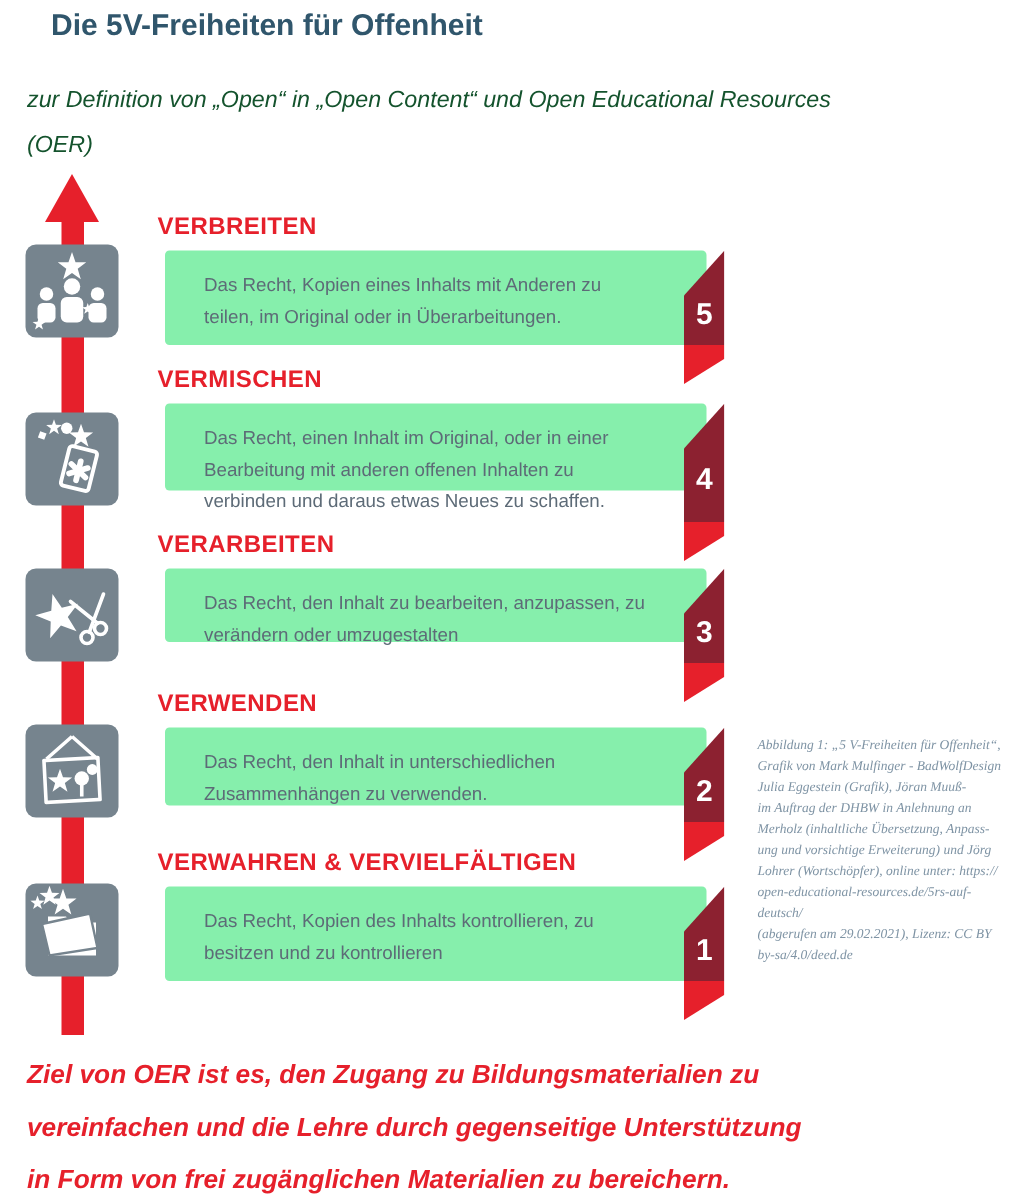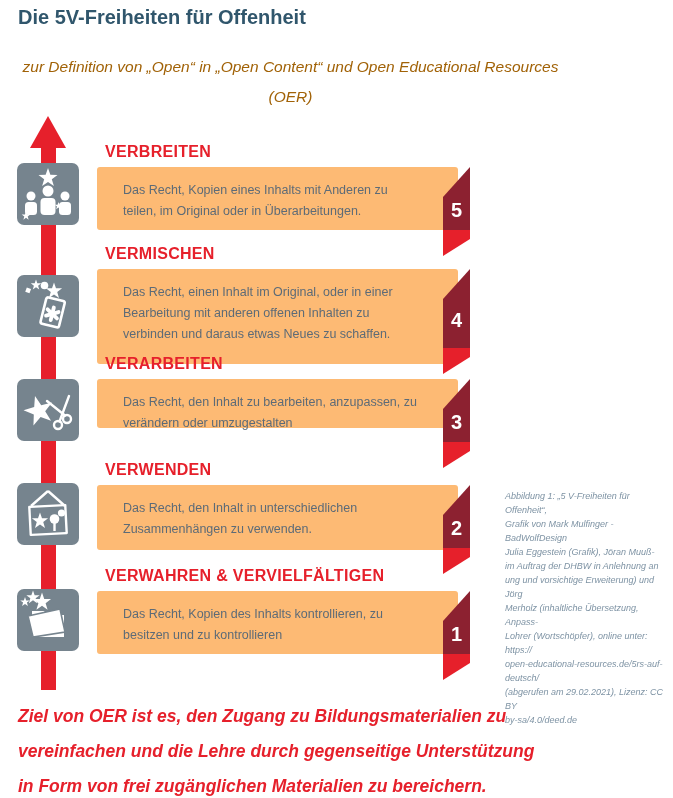--- a/index.html
+++ b/index.html
@@ -1,50 +1,50 @@
 <!DOCTYPE html>
 <html><head>
 <meta charset="utf-8">
 <style>
   html,body{margin:0;padding:0;background:#fff;}
   .page{position:relative;width:673px;height:798px;background:#fff;overflow:hidden;
         font-family:"Liberation Sans", sans-serif;}
-  .title{position:absolute;left:18px;top:6px;font-size:20px;font-weight:bold;color:#30566c;}
+  .title{position:absolute;left:34px;top:6px;font-size:20px;font-weight:bold;color:#30566c;}
   .subtitle{position:absolute;left:18px;top:52px;width:545px;font-size:15.5px;font-style:italic;
-            color:#a16207;line-height:30px;text-align:center;}
+            color:#14532d;line-height:30px;}
   
   .arrow-bar{position:absolute;left:41px;top:144px;width:15px;height:546px;background:#e6202b;z-index:1;}
   .arrow-head{position:absolute;left:30px;top:116px;width:0;height:0;z-index:1;
               border-left:18.5px solid transparent;border-right:18.5px solid transparent;
               border-bottom:32px solid #e6202b;}
   
   .icon-tile{position:absolute;left:17px;width:62px;height:62px;background:#76848e;border-radius:7px;z-index:2;}
   .icon-tile svg{display:block;}
   
   .sec-heading{position:absolute;left:105px;font-size:16px;font-weight:bold;color:#e6202b;
                letter-spacing:.3px;z-index:2;}
-  .sec-box{position:absolute;left:97px;width:361px;background:#fdba74;border-radius:3px;z-index:2;}
+  .sec-box{position:absolute;left:110px;width:361px;background:#86efac;border-radius:3px;z-index:2;}
   .sec-text{position:absolute;left:26px;top:13px;width:300px;font-size:12.5px;line-height:21px;color:#5d6b77;}
   
   .ribbon{position:absolute;left:346px;top:0;width:27px;z-index:3;}
   .ribbon-head{position:relative;width:27px;background:#8c2130;
                clip-path:polygon(0 30px,100% 0,100% 100%,0 100%);
                display:flex;align-items:center;justify-content:center;}
   .ribbon-num{color:#fff;font-size:20px;font-weight:bold;padding-top:24px;}
   .ribbon-tail{width:27px;height:26px;background:#e6202b;
                clip-path:polygon(0 0,100% 0,100% 35%,0 100%);}
   
   .s1 .sec-heading{top:143px}.s1 .icon-tile{top:163px}.s1 .sec-box{top:167px;height:63px}.s1 .ribbon-head{height:63px}
-  .s2 .sec-heading{top:245px}.s2 .icon-tile{top:275px}.s2 .sec-box{top:269px;height:95px}.s2 .ribbon-head{height:79px}
+  .s2 .sec-heading{top:245px}.s2 .icon-tile{top:275px}.s2 .sec-box{top:269px;height:58px}.s2 .ribbon-head{height:79px}
   .s3 .sec-heading{top:355px}.s3 .icon-tile{top:379px}.s3 .sec-box{top:379px;height:49px}.s3 .ribbon-head{height:63px}
-  .s4 .sec-heading{top:461px}.s4 .icon-tile{top:483px}.s4 .sec-box{top:485px;height:65px}.s4 .ribbon-head{height:63px}
+  .s4 .sec-heading{top:461px}.s4 .icon-tile{top:483px}.s4 .sec-box{top:485px;height:52px}.s4 .ribbon-head{height:63px}
   .s5 .sec-heading{top:567px}.s5 .icon-tile{top:589px}.s5 .sec-box{top:591px;height:63px}.s5 .ribbon-head{height:63px}
   
   .caption{position:absolute;left:505px;top:489px;width:168px;font-size:9px;font-style:italic;
-           color:#7e93a4;line-height:14px;}
+           color:#7e93a4;line-height:14px;font-family:Liberation Serif, serif;}
   .caption div{min-height:14px;}
   .footer{position:absolute;left:18px;top:699px;width:620px;font-size:17.5px;font-weight:bold;
           font-style:italic;color:#e6202b;line-height:35px;}
 </style>
 </head>
 <body>
 
 <svg width="0" height="0" style="position:absolute">
   <defs>
     <polygon id="star5" points="0,-10 2.35,-3.24 9.51,-3.09 3.8,1.24 5.88,8.09 0,4 -5.88,8.09 -3.8,1.24 -9.51,-3.09 -2.35,-3.24"></polygon>
@@ -183,22 +183,22 @@
         <div class="ribbon-tail"></div>
       </div>
     </div>
   </div>
 
   <div class="caption">
     <div>Abbildung 1: „5 V-Freiheiten für Offenheit“,</div>
     <div>Grafik von Mark Mulfinger - BadWolfDesign</div>
     <div>Julia Eggestein (Grafik), Jöran Muuß-</div>
     <div>im Auftrag der DHBW in Anlehnung an</div>
+    <div>Merholz (inhaltliche Übersetzung, Anpass-</div>
     <div>ung und vorsichtige Erweiterung) und Jörg</div>
-    <div>Merholz (inhaltliche Übersetzung, Anpass-</div>
     <div>Lohrer (Wortschöpfer), online unter: https://</div>
     <div>open-educational-resources.de/5rs-auf-</div>
     <div>deutsch/</div>
     <div>(abgerufen am 29.02.2021), Lizenz: CC BY</div>
     <div>by-sa/4.0/deed.de</div>
   </div>
 
   <div class="footer">
     <div>Ziel von OER ist es, den Zugang zu Bildungsmaterialien zu</div>
     <div>vereinfachen und die Lehre durch gegenseitige Unterstützung</div>

